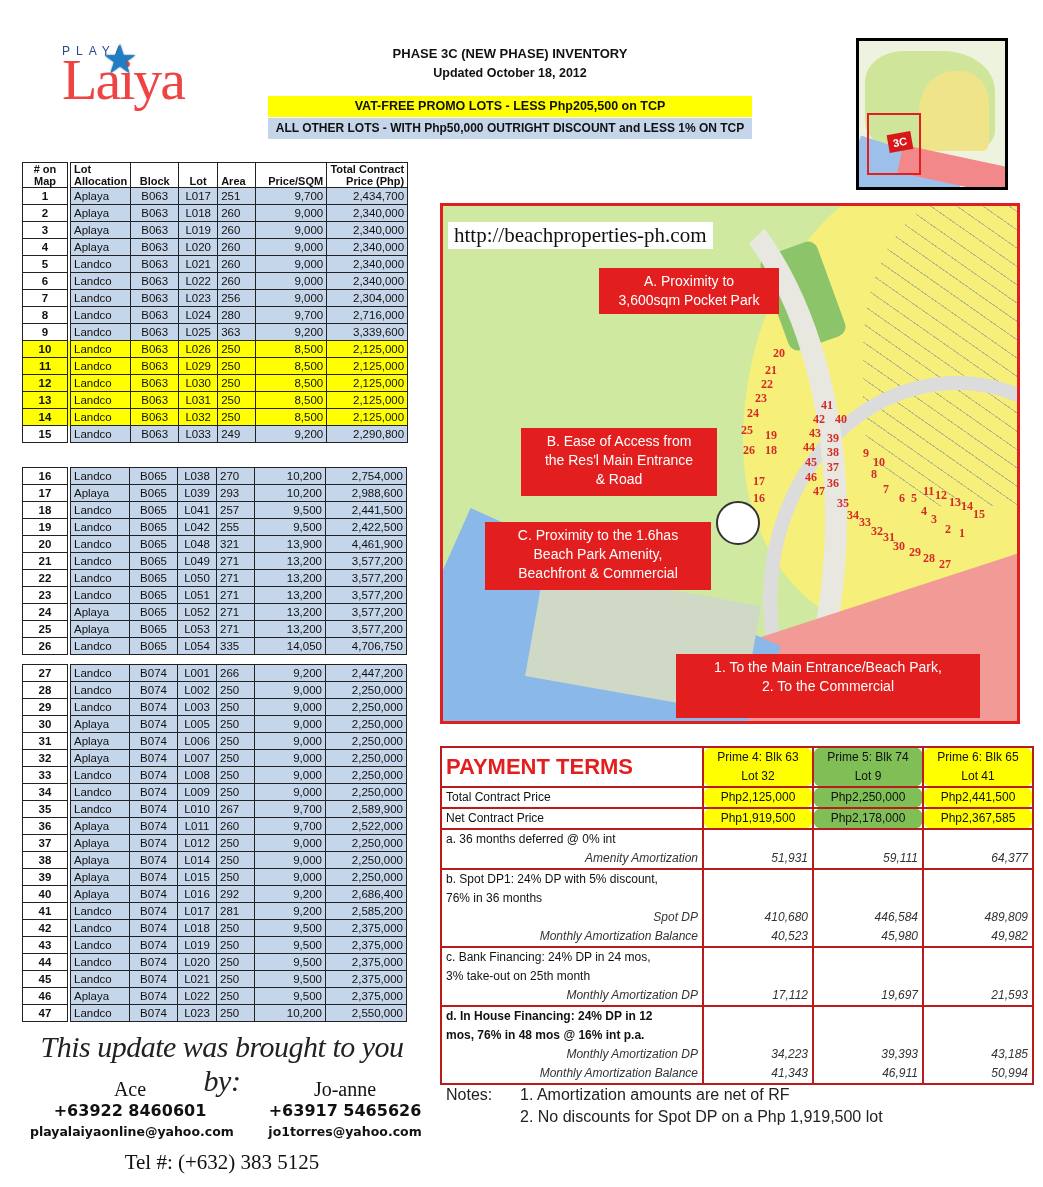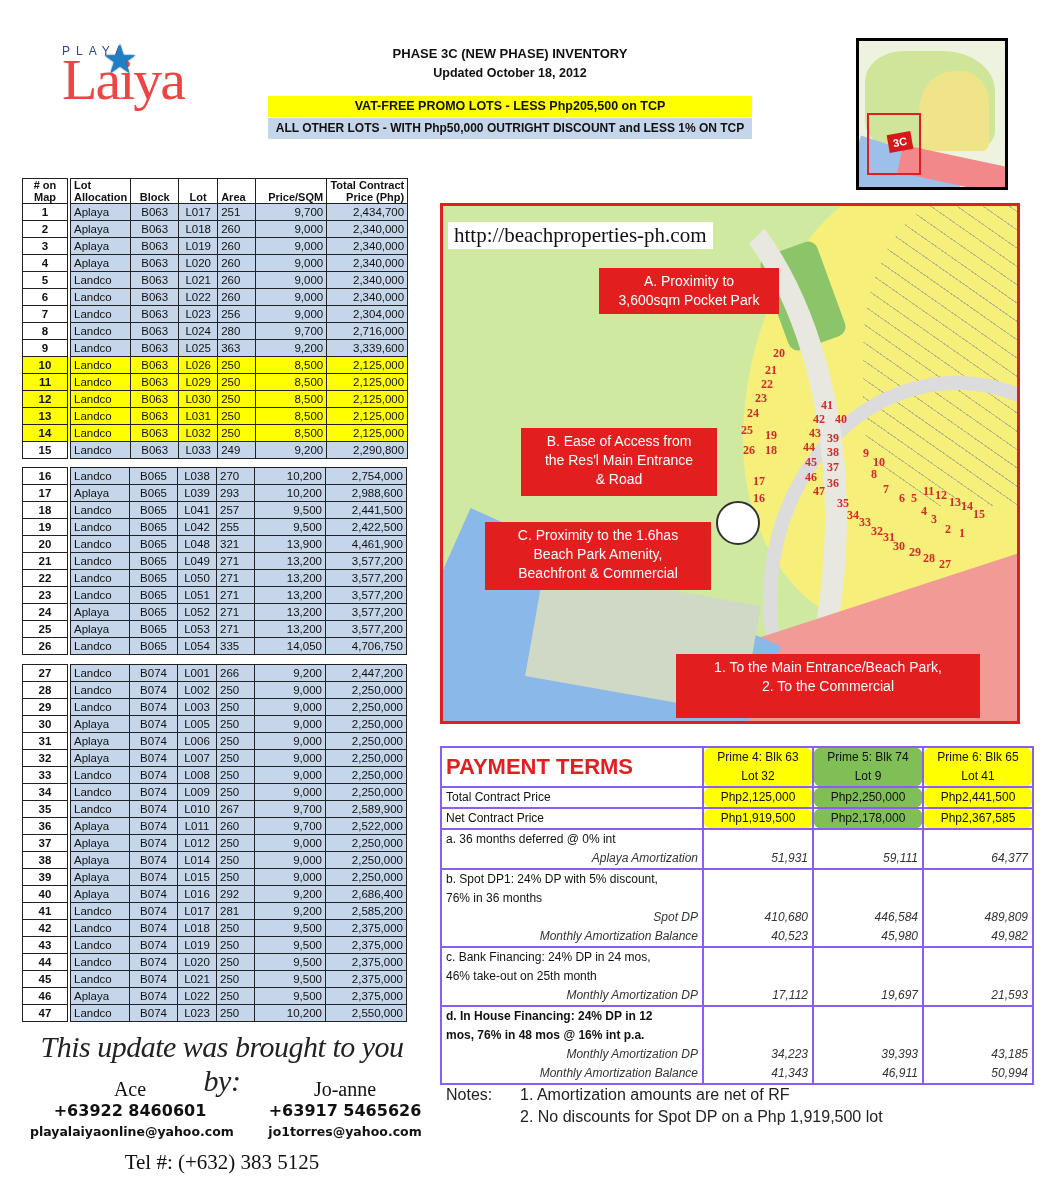--- a/index.html
+++ b/index.html
@@ -31,21 +31,21 @@
   .inv td.sep{width:2px;padding:0;border-top:none;border-bottom:none;background:#fff;}
   .inv td.alloc{width:52px;text-align:left;}
   .inv td.blk{width:41px;text-align:center;}
   .inv td.lot{width:32px;text-align:center;}
   .inv td.area{width:31px;text-align:left;}
   .inv td.pps{width:64px;text-align:right;}
   .inv td.tcp{width:74px;text-align:right;}
   .inv tr.row td:not(.num):not(.sep){background:#c5d5ea;}
   .inv tr.row.promo td{background:#ffff00 !important;}
   .inv tr.head td{font-weight:bold;font-size:11px;height:14px;background:#fff;vertical-align:bottom;}
-  #tbl1{top:178px;padding-left:34px;}
+  #tbl1{top:162px;padding-left:34px;}
   #tbl2{top:467px;}
   #tbl3{top:664px;}
   
   #map{left:440px;top:203px;width:574px;height:515px;border:3px solid #e02020;background:#cfe9a0;overflow:hidden;}
   #map .road{position:absolute;left:-40px;top:-60px;width:400px;height:700px;border:22px solid #e8e8e0;border-radius:50%;border-left-color:transparent;border-top-color:transparent;}
   #map .sea{position:absolute;left:-40px;top:360px;width:340px;height:260px;background:#8ab8e8;transform:rotate(24deg);}
   #map .pink{position:absolute;left:300px;top:390px;width:320px;height:200px;background:#f29a96;transform:rotate(-18deg);}
   #map .lotsA{position:absolute;left:300px;top:-40px;width:340px;height:460px;background:#f6f07a;border-radius:60% 0 0 40%;}
   #map .lotsB{position:absolute;left:420px;top:-20px;width:240px;height:320px;background:repeating-linear-gradient(35deg,#f6f07a 0 14px,#b8b88a 14px 15px);border-radius:50% 0 0 30%;}
   #map .park{position:absolute;left:330px;top:40px;width:60px;height:100px;background:#8cc46a;border-radius:10px;transform:rotate(-20deg);}
@@ -54,21 +54,21 @@
   #map .amen{position:absolute;left:90px;top:380px;width:220px;height:110px;background:#cfd9c5;transform:rotate(10deg);}
   #map .url{position:absolute;left:5px;top:16px;background:#fff;padding:1px 6px;font-family:"Liberation Serif",serif;font-size:21px;}
   .callout{position:absolute;background:#e31e1e;color:#fff;text-align:center;font-size:14px;line-height:19px;padding:4px 6px;box-sizing:border-box;}
   #callA{left:156px;top:62px;width:180px;height:46px;}
   #callB{left:78px;top:222px;width:196px;height:68px;}
   #callC{left:42px;top:316px;width:226px;height:68px;}
   #callD{left:233px;top:448px;width:304px;height:64px;}
   .lotnum{position:absolute;color:#d42a2a;font-family:"Liberation Serif",serif;font-size:12px;font-weight:bold;}
   
   #pay{position:absolute;left:440px;top:746px;font-size:12px;}
-  #pay td{border:2px solid #8b5cf6;padding:0 4px;vertical-align:top;}
+  #pay td{border:2px solid #b91c1c;padding:0 4px;vertical-align:top;}
   #pay td.lbl{width:252px;}
   #pay td.c{width:100px;text-align:right;}
   #pay .hdrcell{text-align:center !important;font-weight:normal;line-height:19px;border-radius:9px;}
   #pay .yel{background:#ffff00;}
   #pay .grn{background:#7fbf55;}
   #pay .title{font-family:"Liberation Sans",sans-serif;font-weight:bold;font-size:22px;color:#e31e1e;vertical-align:middle;}
   #pay .bold{font-weight:bold;}
   #pay .it{font-style:italic;color:#333;}
   #pay .line{height:19px;line-height:19px;}
   #pay .r{text-align:right;}
@@ -706,21 +706,21 @@
   </tr>
   <tr>
     <td class="lbl line">Net Contract Price</td>
     <td class="c hdrcell yel line">Php1,919,500</td>
     <td class="c hdrcell grn line">Php2,178,000</td>
     <td class="c hdrcell yel line">Php2,367,585</td>
   </tr>
   <tr>
     <td class="lbl">
       <div class="line">a. 36 months deferred @ 0% int</div>
-      <div class="line r it">Aplaya Amortization</div>
+      <div class="line r it">Amenity Amortization</div>
     </td>
     <td class="c">
           <div class="line"></div>
           <div class="line it">51,931</div>
         </td>
     <td class="c">
           <div class="line"></div>
           <div class="line it">59,111</div>
         </td>
     <td class="c">
@@ -750,21 +750,21 @@
     <td class="c">
           <div class="line"></div>
           <div class="line"></div>
           <div class="line it">489,809</div>
           <div class="line it">49,982</div>
         </td>
   </tr>
   <tr>
     <td class="lbl">
       <div class="line">c. Bank Financing: 24% DP in 24 mos,</div>
-      <div class="line">46% take-out on 25th month</div>
+      <div class="line">3% take-out on 25th month</div>
       <div class="line r it">Monthly Amortization DP</div>
     </td>
     <td class="c">
           <div class="line"></div>
           <div class="line"></div>
           <div class="line it">17,112</div>
         </td>
     <td class="c">
           <div class="line"></div>
           <div class="line"></div>

